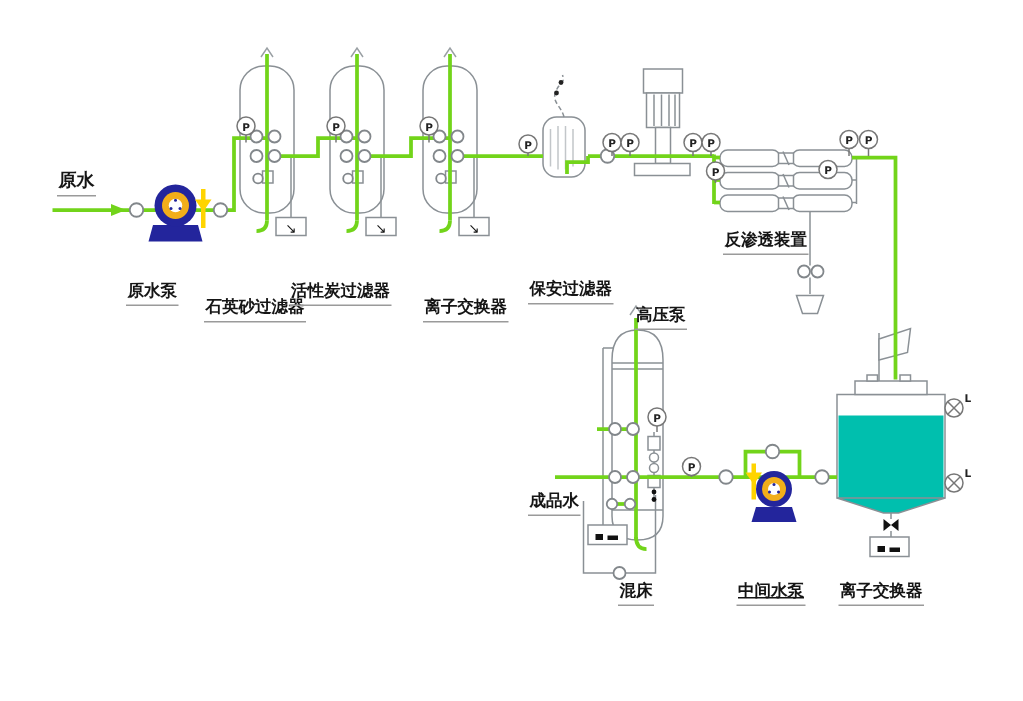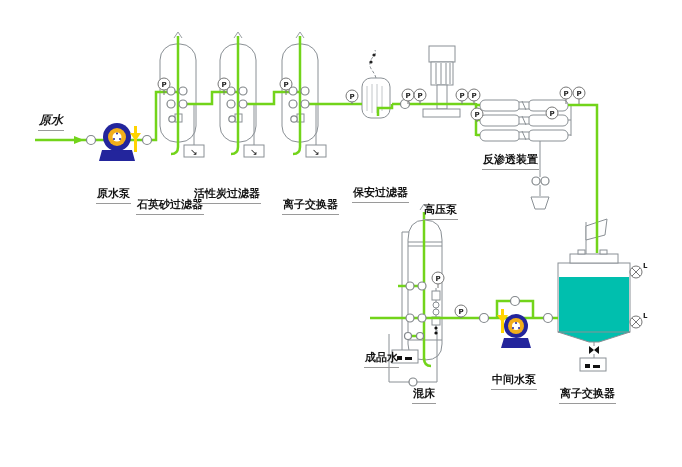--- a/index.html
+++ b/index.html
@@ -296,25 +296,25 @@
     </g>
     <text class="lz" x="643" y="268">L</text>
     <text class="lz" x="643" y="318">L</text>
   </g>
 
   <text class="dz" x="194" y="155">↘</text>
   <text class="dz" x="254" y="155">↘</text>
   <text class="dz" x="316" y="155">↘</text>
 </svg>
 
-  <div class="lbl big" style="left:38px;top:114px;font-style:italic;">原水</div>
-  <div class="lbl" style="left:96px;top:187px;">原水泵</div>
+  <div class="lbl big" style="left:38px;top:114px;">原水</div>
+  <div class="lbl" style="left:84px;top:187px;">原水泵</div>
   <div class="lbl" style="left:136px;top:198px;">石英砂过滤器</div>
   <div class="lbl" style="left:193px;top:187px;">活性炭过滤器</div>
   <div class="lbl" style="left:282px;top:198px;">离子交换器</div>
   <div class="lbl" style="left:352px;top:186px;">保安过滤器</div>
   <div class="lbl" style="left:423px;top:187px;margin-top:16px;">高压泵</div>
   <div class="lbl" style="left:482px;top:153px;">反渗透装置</div>
-  <div class="lbl" style="left:364px;top:327px;margin-top:24px;">成品水</div>
+  <div class="lbl" style="left:352px;top:327px;">成品水</div>
   <div class="lbl" style="left:412px;top:387px;">混床</div>
-  <div class="lbl" style="left:491px;top:373px;">中间水泵</div>
+  <div class="lbl" style="left:491px;top:387px;text-decoration:underline;">中间水泵</div>
   <div class="lbl" style="left:559px;top:387px;">离子交换器</div>
 </div>
 
 </body></html>

